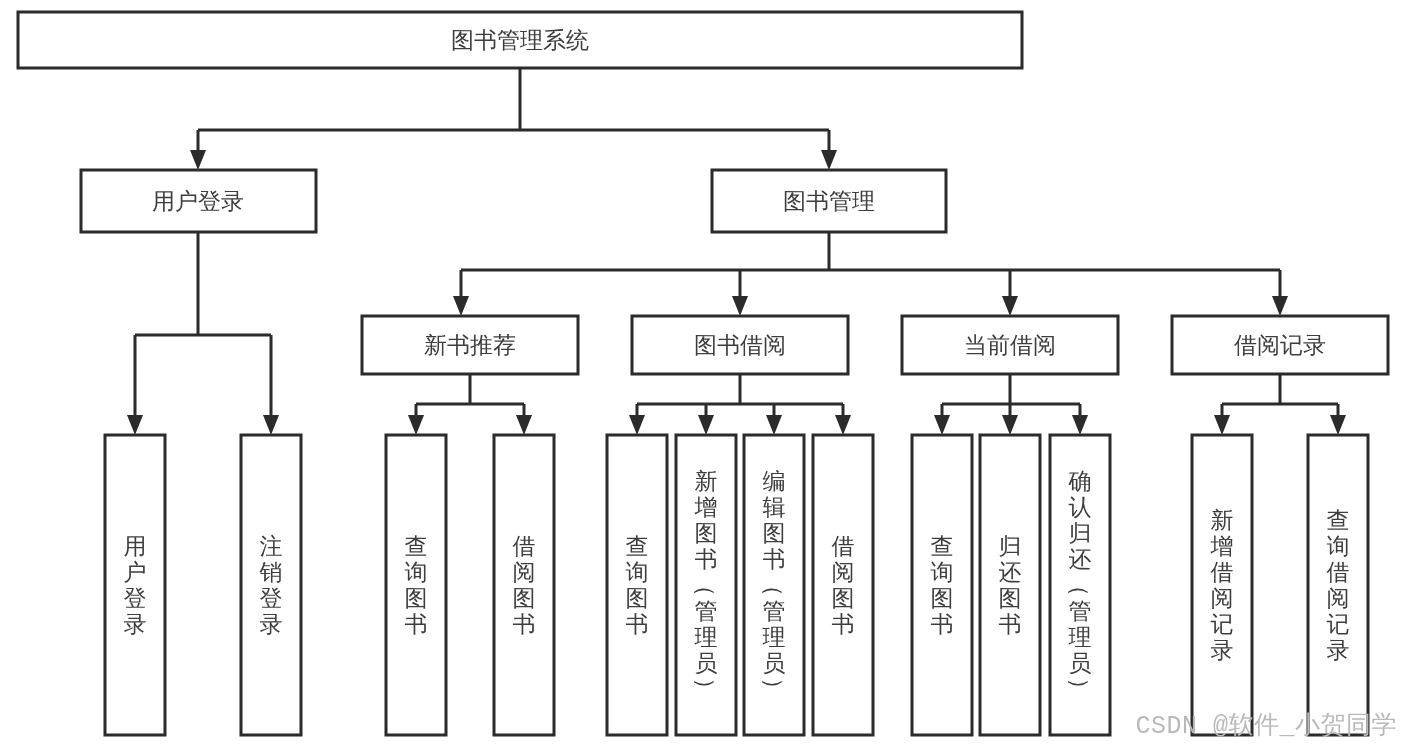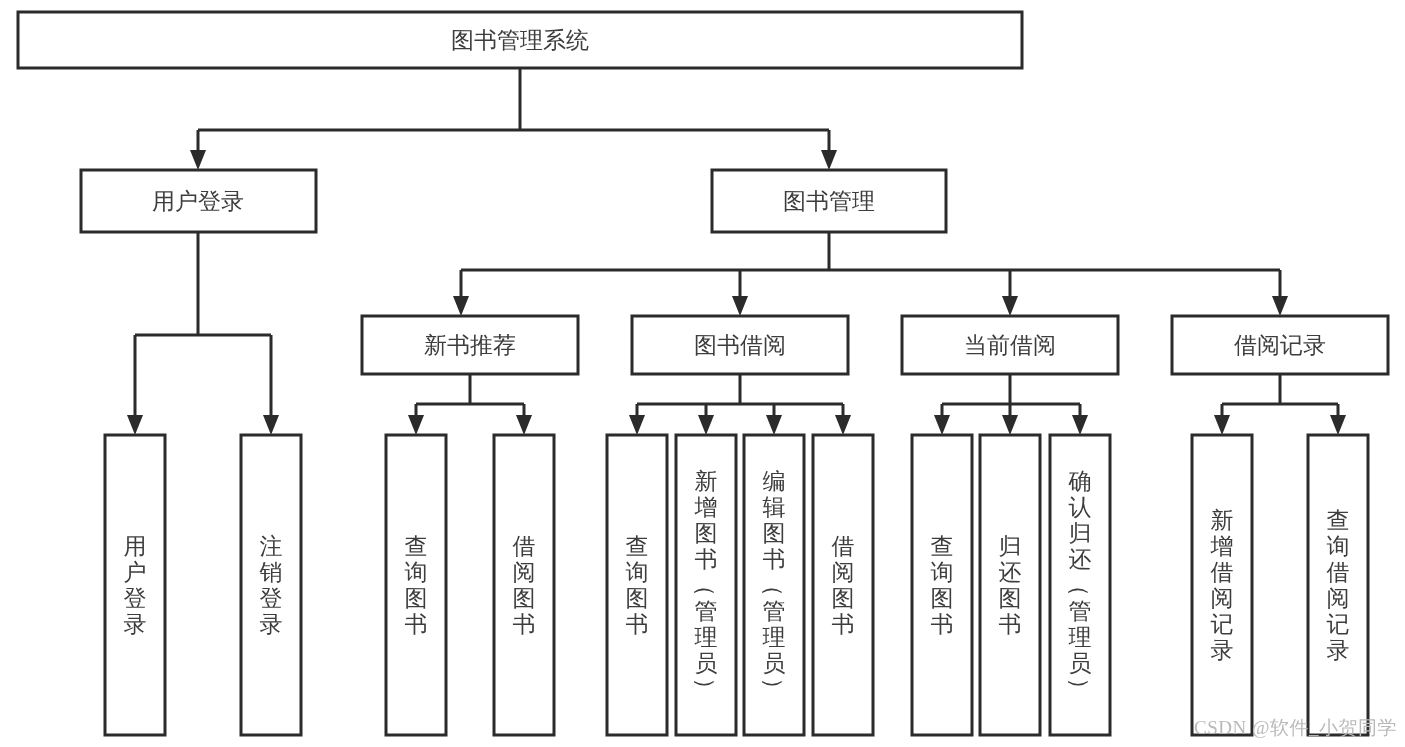--- a/index.html
+++ b/index.html
@@ -42,22 +42,22 @@
     fill: none;
   }
   .arrow-head {
     fill: #2b2b2b;
     stroke: none;
   }
   .watermark {
     position: absolute;
     right: 8px;
     bottom: 6px;
-    font-family: Liberation Serif, serif;
-    font-size: 19px;
+    font-family: Liberation Mono, monospace;
+    font-size: 25px;
     color: #b9b9b9;
     white-space: nowrap;
     letter-spacing: 0.5px;
   }
   
   .vtext {
     position: absolute;
     display: flex;
     flex-direction: column;
     align-items: center;

